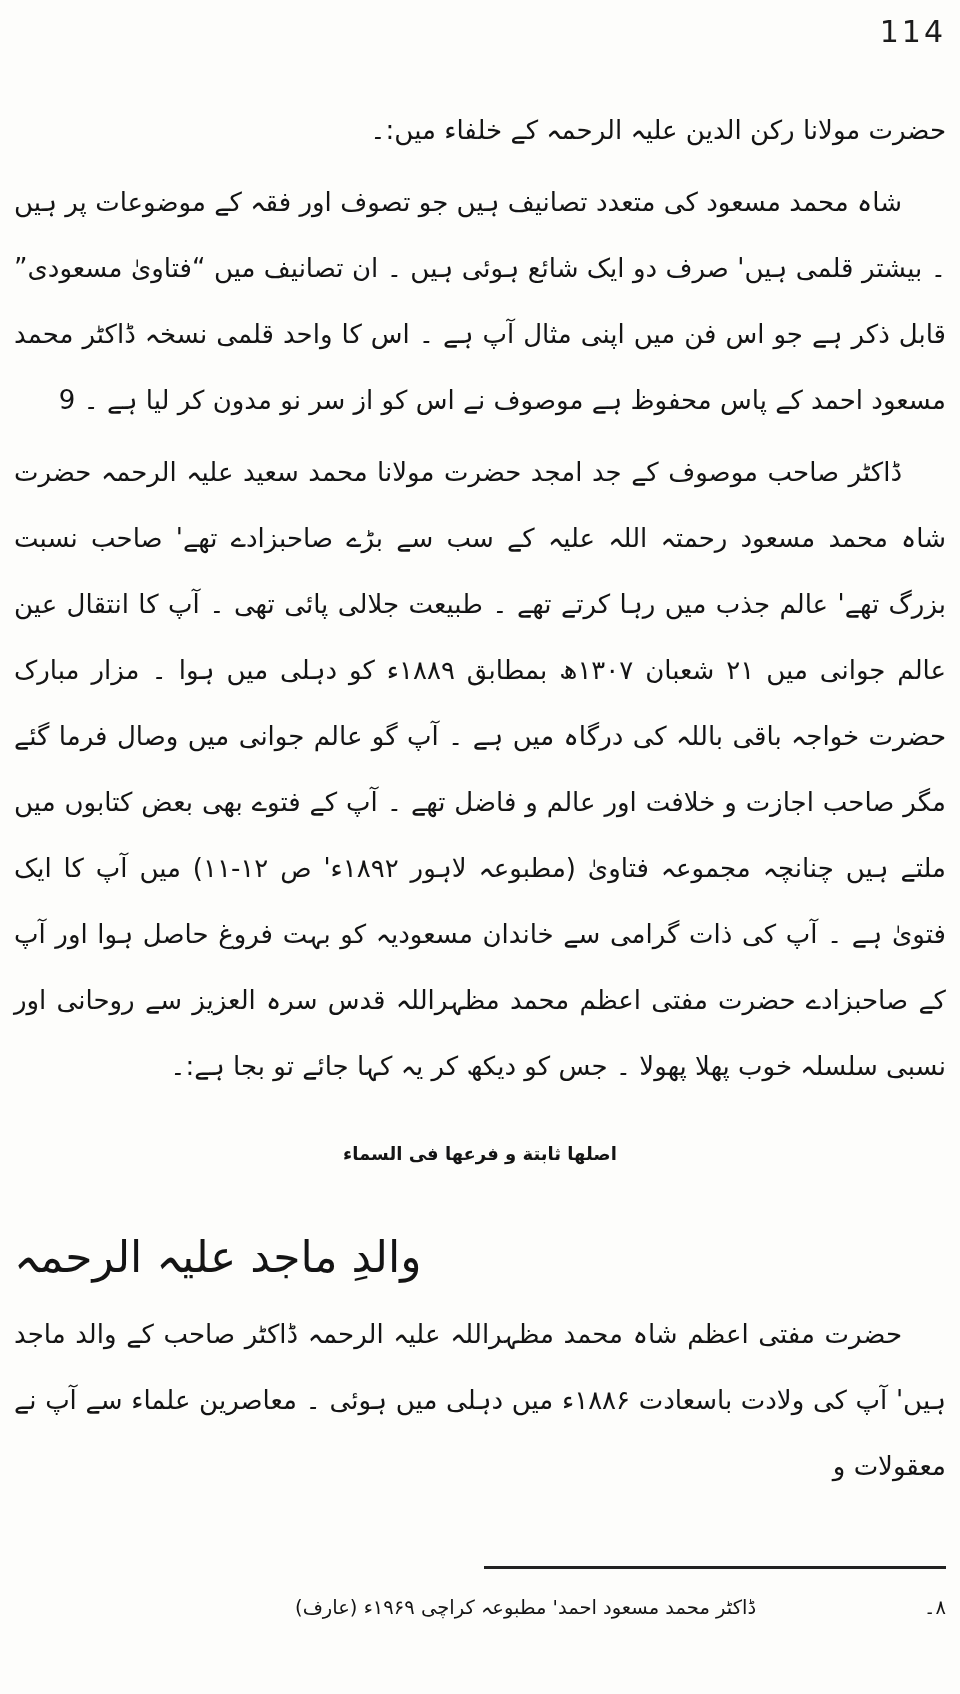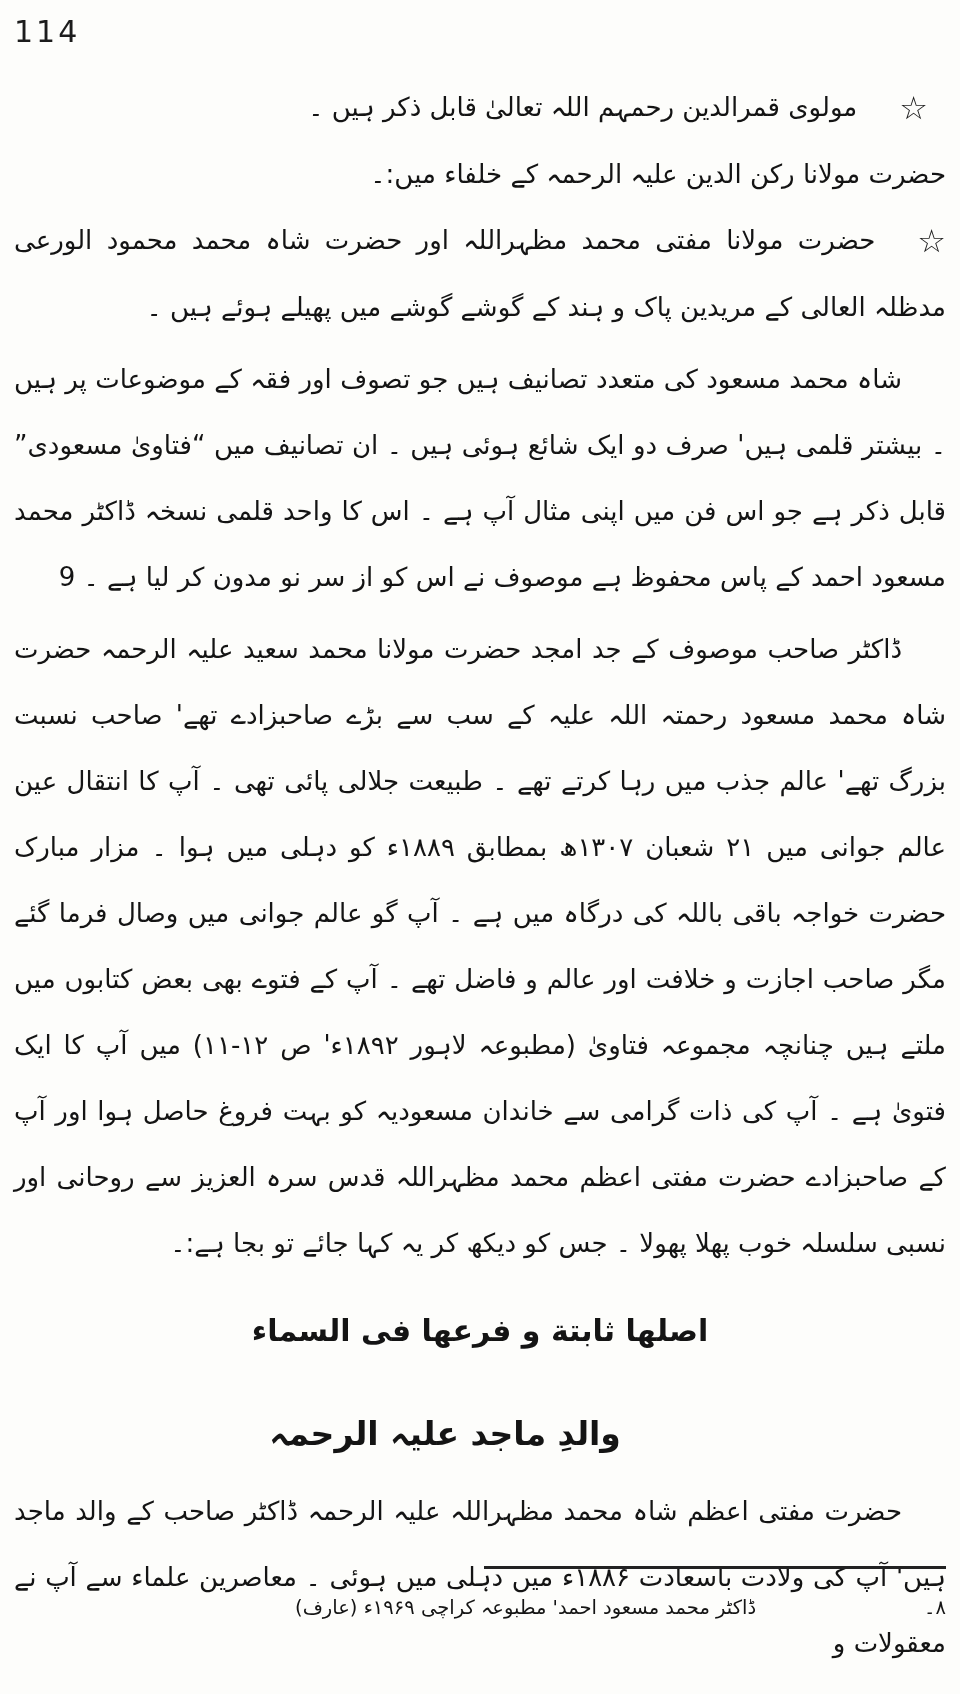--- a/index.html
+++ b/index.html
@@ -10,25 +10,25 @@
     background:#fdfdfb;
     box-sizing:border-box;
     padding:14px 14px 0 14px;
     overflow:hidden;
     direction:rtl;
     font-family:"DejaVu Sans",sans-serif;
     color:#141414;
   }
   .page-number{
     direction:ltr;
-    text-align:left;
+    text-align:right;
     font-size:30px;
     letter-spacing:3px;
     color:#1c1c1c;
-    margin-bottom:25px;
+    margin-bottom:48px;
     font-family:"DejaVu Sans",sans-serif;
   }
   .content{
     font-size:26px;
     line-height:66px;
     text-align:right;
   }
   p{margin:0;}
   .short-line{text-align:right;}
   .bullet-line{padding-right:18px;}
@@ -40,29 +40,29 @@
     color:#1a1a1a;
   }
   .justified{
     text-align:justify;
     text-align-last:right;
   }
   .para-indent{text-indent:44px;}
   .quote{
     text-align:center;
     font-weight:bold;
-    font-size:30px;
+    font-size:18px;
     margin-top:22px;
     margin-bottom:18px;
     letter-spacing:1px;
   }
   .section-heading{
-    font-size:33px;
-    font-weight:bold;
-    text-align:center;
+    font-size:44px;
+    font-weight:normal;
+    text-align:left;
     padding-right:70px;
     margin-top:40px;
     margin-bottom:14px;
     line-height:60px;
   }
   .footnote-area{
     position:absolute;
     top:1566px;
     right:14px;
     left:14px;
@@ -86,31 +86,25 @@
 </style>
 </head>
 <body>
 
 <div class="page">
 
   <div class="page-number">114</div>
 
   <div class="content">
 
-    <p class="short-line bullet-line">
-      <span class="star">☆</span><span>مولوی قمرالدین رحمہم اللہ تعالیٰ قابل ذکر ہیں ۔</span>
-    </p>
 
     <p class="short-line">
       <span>حضرت مولانا رکن الدین علیہ الرحمہ کے خلفاء میں:۔</span>
     </p>
 
-    <p class="justified">
-      <span class="star">☆</span><span>حضرت مولانا مفتی محمد مظہراللہ اور حضرت شاہ محمد محمود الورعی مدظلہ العالی کے مریدین پاک و ہند کے گوشے گوشے میں پھیلے ہوئے ہیں ۔</span>
-    </p>
 
     <p class="justified para-indent" style="margin-top:6px;">شاہ محمد مسعود کی متعدد تصانیف ہیں جو تصوف اور فقہ کے موضوعات پر ہیں ۔ بیشتر قلمی ہیں' صرف دو ایک شائع ہوئی ہیں ۔ ان تصانیف میں “فتاویٰ مسعودی” قابل ذکر ہے جو اس فن میں اپنی مثال آپ ہے ۔ اس کا واحد قلمی نسخہ ڈاکٹر محمد مسعود احمد کے پاس محفوظ ہے موصوف نے اس کو از سر نو مدون کر لیا ہے ۔ 9</p>
 
     <p class="justified para-indent" style="margin-top:6px;">ڈاکٹر صاحب موصوف کے جد امجد حضرت مولانا محمد سعید علیہ الرحمہ حضرت شاہ محمد مسعود رحمتہ اللہ علیہ کے سب سے بڑے صاحبزادے تھے' صاحب نسبت بزرگ تھے' عالم جذب میں رہا کرتے تھے ۔ طبیعت جلالی پائی تھی ۔ آپ کا انتقال عین عالم جوانی میں ۲۱ شعبان ۱۳۰۷ھ بمطابق ۱۸۸۹ء کو دہلی میں ہوا ۔ مزار مبارک حضرت خواجہ باقی باللہ کی درگاہ میں ہے ۔ آپ گو عالم جوانی میں وصال فرما گئے مگر صاحب اجازت و خلافت اور عالم و فاضل تھے ۔ آپ کے فتوے بھی بعض کتابوں میں ملتے ہیں چنانچہ مجموعہ فتاویٰ (مطبوعہ لاہور ۱۸۹۲ء' ص ۱۲-۱۱) میں آپ کا ایک فتویٰ ہے ۔ آپ کی ذات گرامی سے خاندان مسعودیہ کو بہت فروغ حاصل ہوا اور آپ کے صاحبزادے حضرت مفتی اعظم محمد مظہراللہ قدس سرہ العزیز سے روحانی اور نسبی سلسلہ خوب پھلا پھولا ۔ جس کو دیکھ کر یہ کہا جائے تو بجا ہے:۔</p>
 
     <p class="quote">اصلها ثابتة و فرعها فی السماء</p>
 
     <p class="section-heading">والدِ ماجد علیہ الرحمہ</p>
 
     <p class="justified para-indent">حضرت مفتی اعظم شاہ محمد مظہراللہ علیہ الرحمہ ڈاکٹر صاحب کے والد ماجد ہیں' آپ کی ولادت باسعادت ۱۸۸۶ء میں دہلی میں ہوئی ۔ معاصرین علماء سے آپ نے معقولات و</p>

